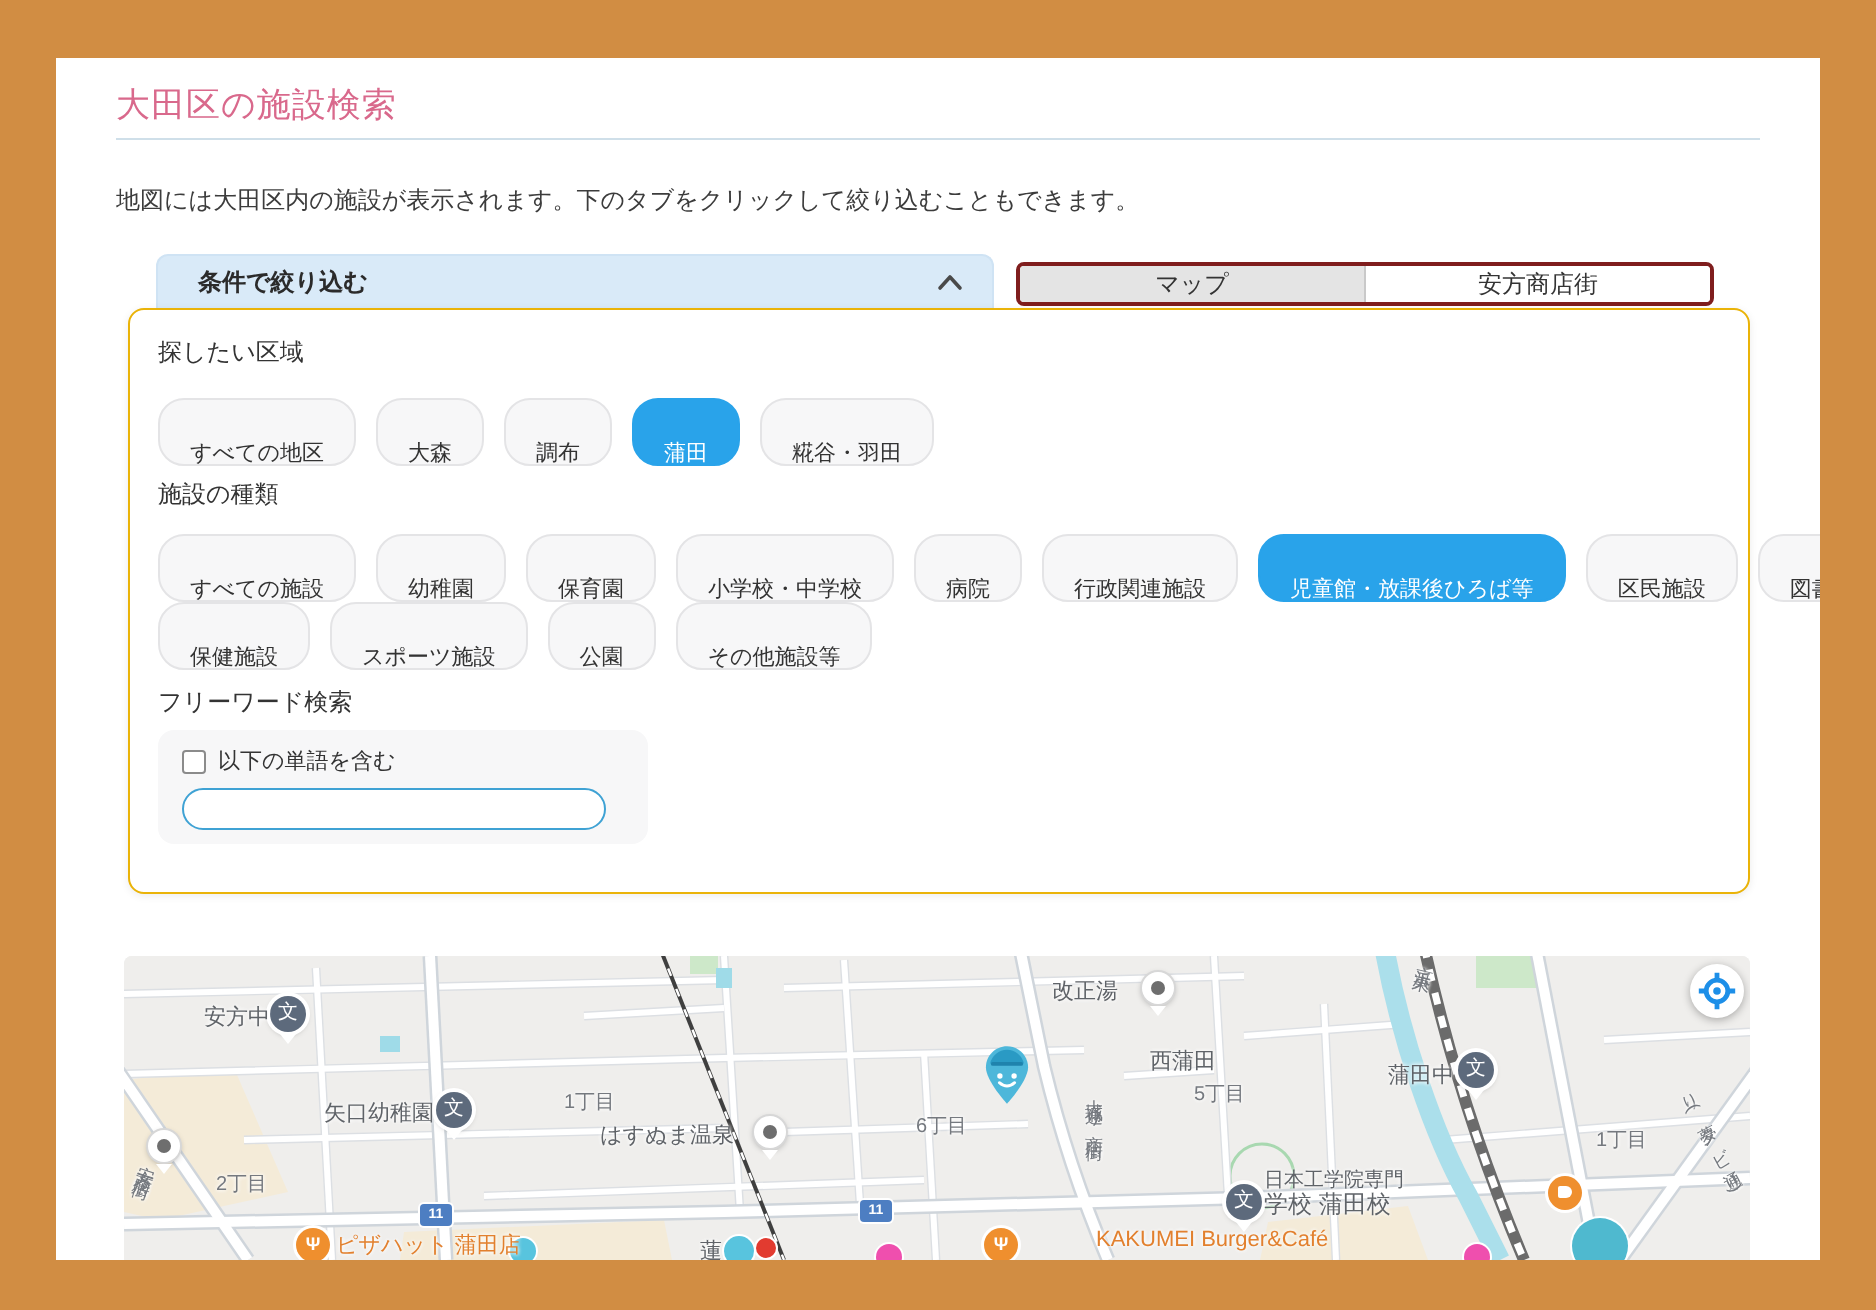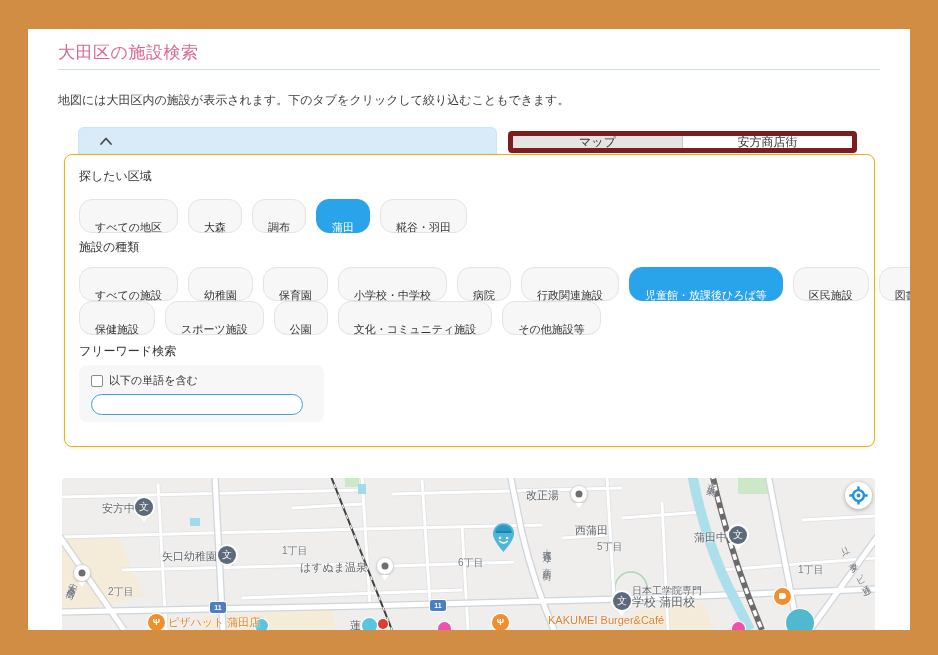--- a/index.html
+++ b/index.html
@@ -29,21 +29,21 @@
     position:absolute; left:50px; top:98px; width:419px; height:27px;
     background:#d9eaf8; border:1px solid #cfe3f4; border-bottom:none;
     border-radius:6px 6px 0 0; cursor:pointer;
     display:flex; align-items:center; padding:0 14px 0 20px;
   }
   .acc-header .lbl { font-size:12px; font-weight:bold; color:#2b2b2b; flex:1; }
   .acc-header svg { display:block; }
   
   .view-tabs {
     position:absolute; left:480px; top:102px; width:349px; height:22px;
-    border:5px solid #7f1d1d; border-radius:4px; overflow:hidden;
+    border:2px solid #7f1d1d; border-radius:4px; overflow:hidden;
     display:flex; background:#fff;
   }
   .view-tab {
     flex:1; display:flex; align-items:center; justify-content:center;
     font-size:12px; color:#333; cursor:pointer; background:#fff;
   }
   .view-tab.active { background:#e4e4e4; }
   .view-tab + .view-tab { border-left:1px solid #c9c9c9; }
   
   .filter-panel {
@@ -132,20 +132,21 @@
 </head>
 <body>
 
 <div class="page">
 
   <div class="page-title">大田区の施設検索</div>
   <div class="title-rule"></div>
   <div class="page-desc">地図には大田区内の施設が表示されます。下のタブをクリックして絞り込むこともできます。</div>
 
   <div class="acc-header">
+    <span class="lbl">条件で絞り込む</span>
     <svg width="14" height="10" viewBox="0 0 14 10">
       <polyline points="2,8 7,2.5 12,8" fill="none" stroke="#4a4a4a" stroke-width="1.8" stroke-linecap="round" stroke-linejoin="round"></polyline>
     </svg>
   </div>
 
   <div class="view-tabs">
     <div class="view-tab active">マップ</div>
     <div class="view-tab">安方商店街</div>
   </div>
 
@@ -168,21 +169,20 @@
       <div class="chip">病院</div>
       <div class="chip">行政関連施設</div>
       <div class="chip selected">児童館・放課後ひろば等</div>
       <div class="chip">区民施設</div>
       <div class="chip">図書館</div>
     </div>
     <div class="chip-row" style="top:146px;">
       <div class="chip">保健施設</div>
       <div class="chip">スポーツ施設</div>
       <div class="chip">公園</div>
-      <div class="chip">文化・コミュニティ施設</div>
       <div class="chip">その他施設等</div>
     </div>
 
     <div class="section-label" style="top:188px;">フリーワード検索</div>
     <div class="freeword-box">
       <div class="cb-row">
         <span class="cb"></span>
         <span class="cb-label">以下の単語を含む</span>
       </div>
       <input class="freeword-input" type="text" placeholder="" style="">

